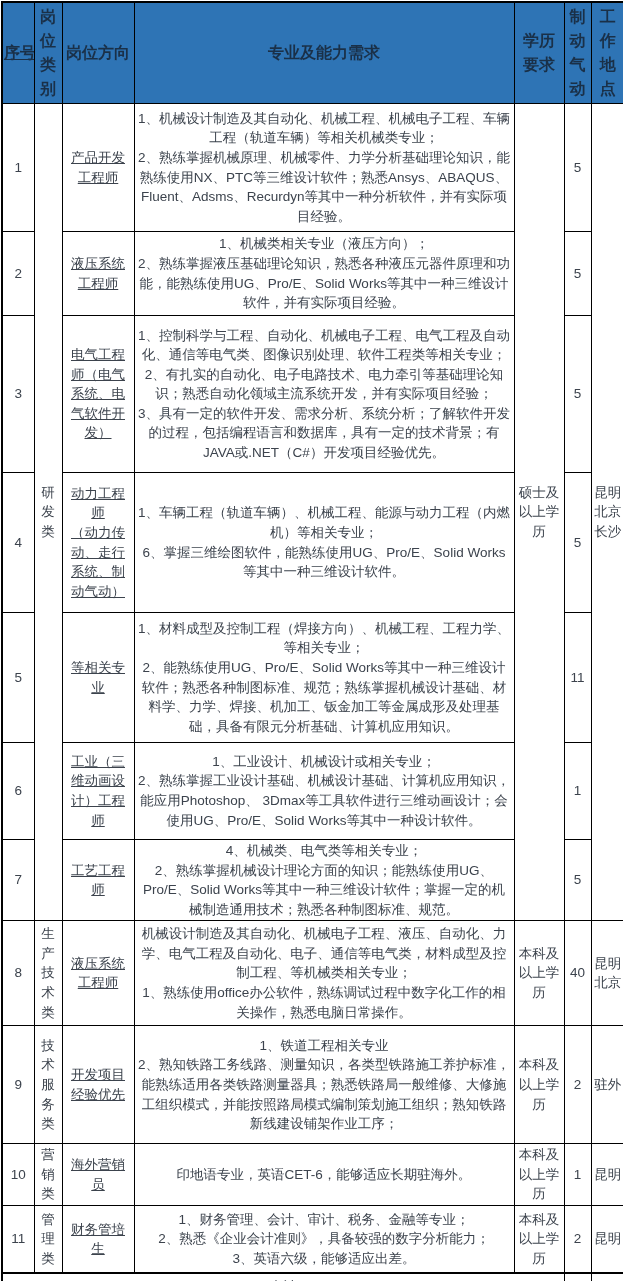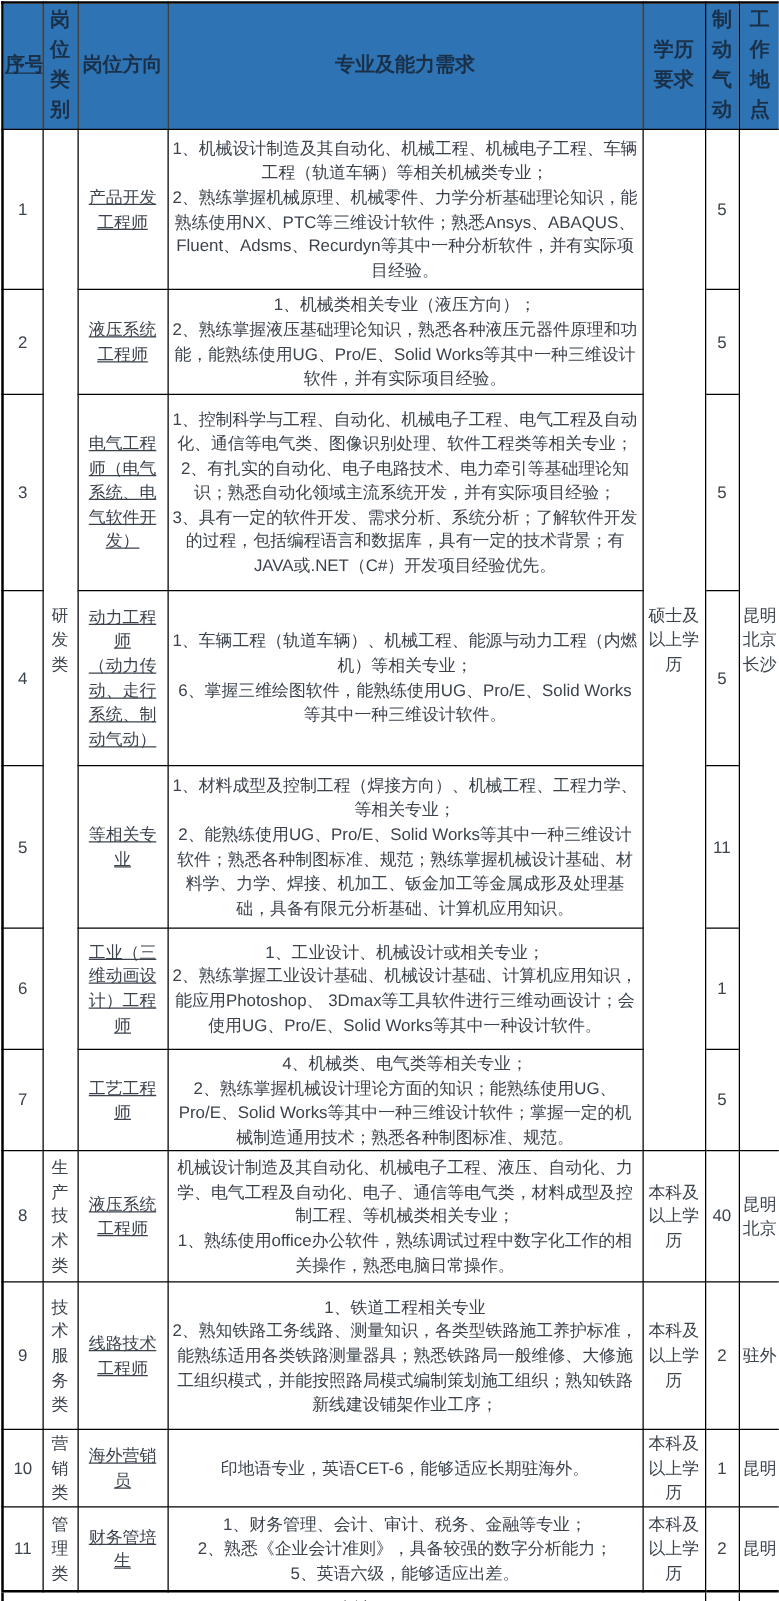--- a/index.html
+++ b/index.html
@@ -143,21 +143,21 @@
       <td class="req">机械设计制造及其自动化、机械电子工程、液压、自动化、力学、电气工程及自动化、电子、通信等电气类，材料成型及控制工程、等机械类相关专业；
 1、熟练使用office办公软件，熟练调试过程中数字化工作的相关操作，熟悉电脑日常操作。</td>
       <td class="edu">本科及以上学历</td>
       <td>40</td>
       <td class="loc">昆明
 北京</td>
     </tr>
     <tr style="height:118px">
       <td>9</td>
       <td class="cat">技术服务类</td>
-      <td class="dir">线路技术工程师</td>
+      <td class="dir">开发项目经验优先</td>
       <td class="req">1、铁道工程相关专业
 2、熟知铁路工务线路、测量知识，各类型铁路施工养护标准，能熟练适用各类铁路测量器具；熟悉铁路局一般维修、大修施工组织模式，并能按照路局模式编制策划施工组织；熟知铁路新线建设铺架作业工序；</td>
       <td class="edu">本科及以上学历</td>
       <td>2</td>
       <td class="loc">驻外</td>
     </tr>
     <tr style="height:57px">
       <td>10</td>
       <td class="cat">营销类</td>
       <td class="dir">海外营销员</td>
@@ -165,21 +165,21 @@
       <td class="edu">本科及以上学历</td>
       <td>1</td>
       <td class="loc">昆明</td>
     </tr>
     <tr style="height:68px">
       <td>11</td>
       <td class="cat">管理类</td>
       <td class="dir">财务管培生</td>
       <td class="req">1、财务管理、会计、审计、税务、金融等专业；
 2、熟悉《企业会计准则》，具备较强的数字分析能力；
-5、英语六级，能够适应出差。</td>
+3、英语六级，能够适应出差。</td>
       <td class="edu">本科及以上学历</td>
       <td>2</td>
       <td class="loc">昆明</td>
     </tr>
     <tr class="total-row" style="height:27px">
       <td colspan="5">合计</td>
       <td>82</td>
       <td></td>
     </tr>
   </tbody>

